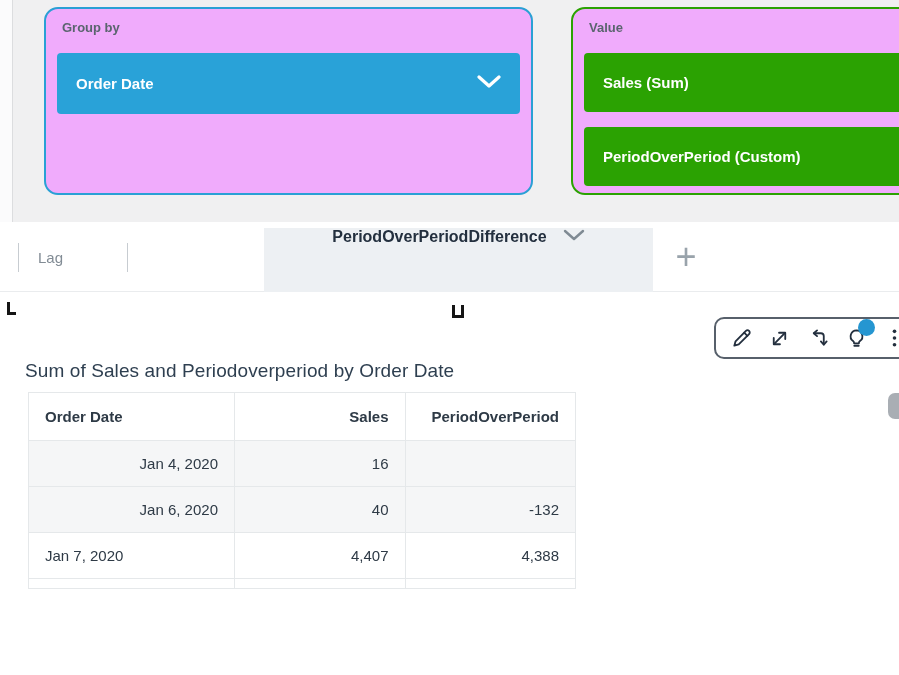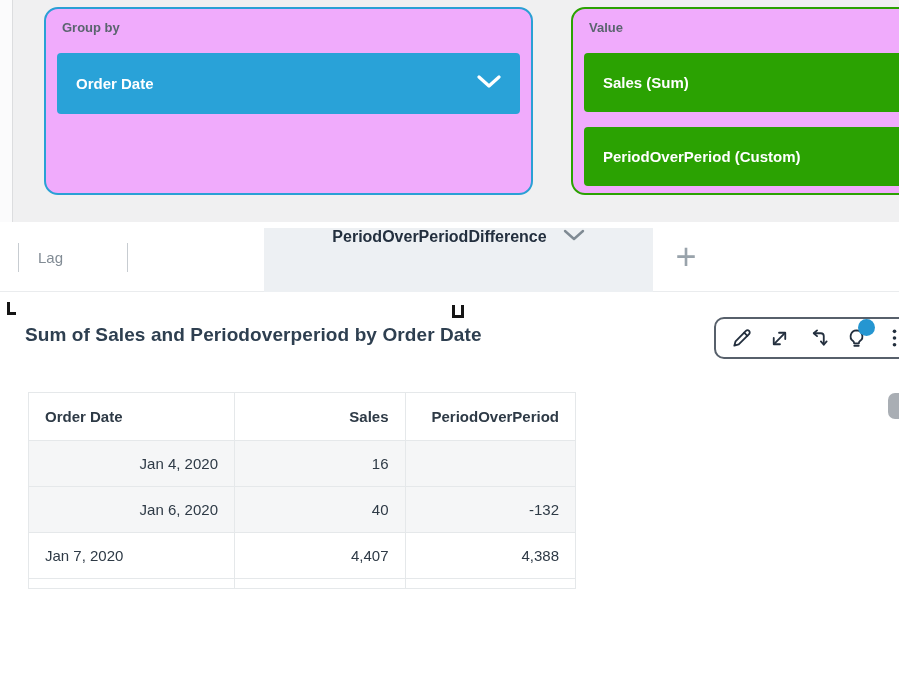--- a/index.html
+++ b/index.html
@@ -43,22 +43,22 @@
     font-size:36px; font-weight:100; color:#99A3AB; cursor:pointer; }
 
   
   .handle-left { position:absolute; left:7px; top:302px; width:9px; height:13px;
     border-left:3px solid #151515; border-bottom:3px solid #151515; }
   .handle-mid { position:absolute; left:452px; top:305px; width:12px; height:13px;
     border-left:3px solid #151515; border-right:3px solid #151515;
     border-bottom:3px solid #151515; }
 
   
-  .visual-title { position:absolute; left:25px; top:324px; font-size:19px;
-    color:#2E3F50; letter-spacing:0.1px;font-weight:bold; }
+  .visual-title { position:absolute; left:25px; top:360px; font-size:19px;
+    color:#2E3F50; letter-spacing:0.1px; }
 
   .toolbar { position:absolute; left:714px; top:317px; width:208px; height:42px;
     background:#fff; border:2px solid #57606B; border-radius:10px;
     display:flex; align-items:center; padding:0 6px; }
   .tool-btn { width:40px; height:38px; display:flex; align-items:center;
     justify-content:center; cursor:pointer; }
   .tool-btn svg { stroke:#232F3E; fill:none; stroke-width:1.9;
     stroke-linecap:round; stroke-linejoin:round; }
   .notif-dot { position:absolute; left:142px; top:0px; width:17px; height:17px;
     border-radius:50%; }

